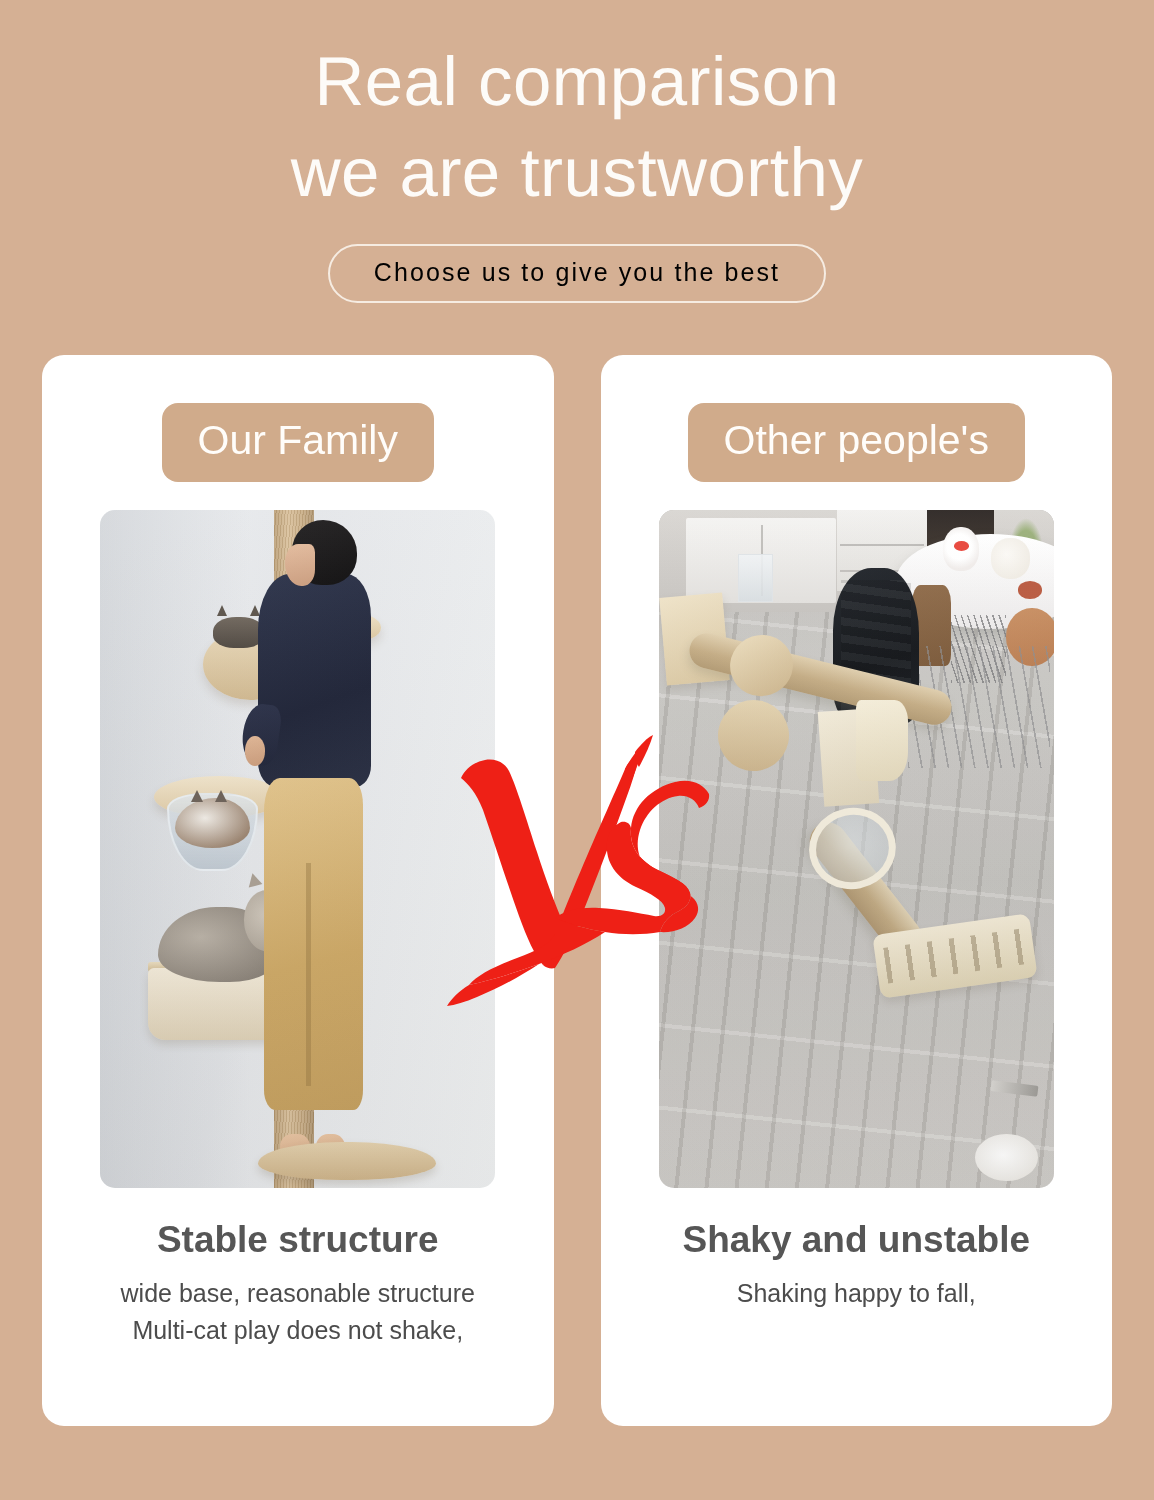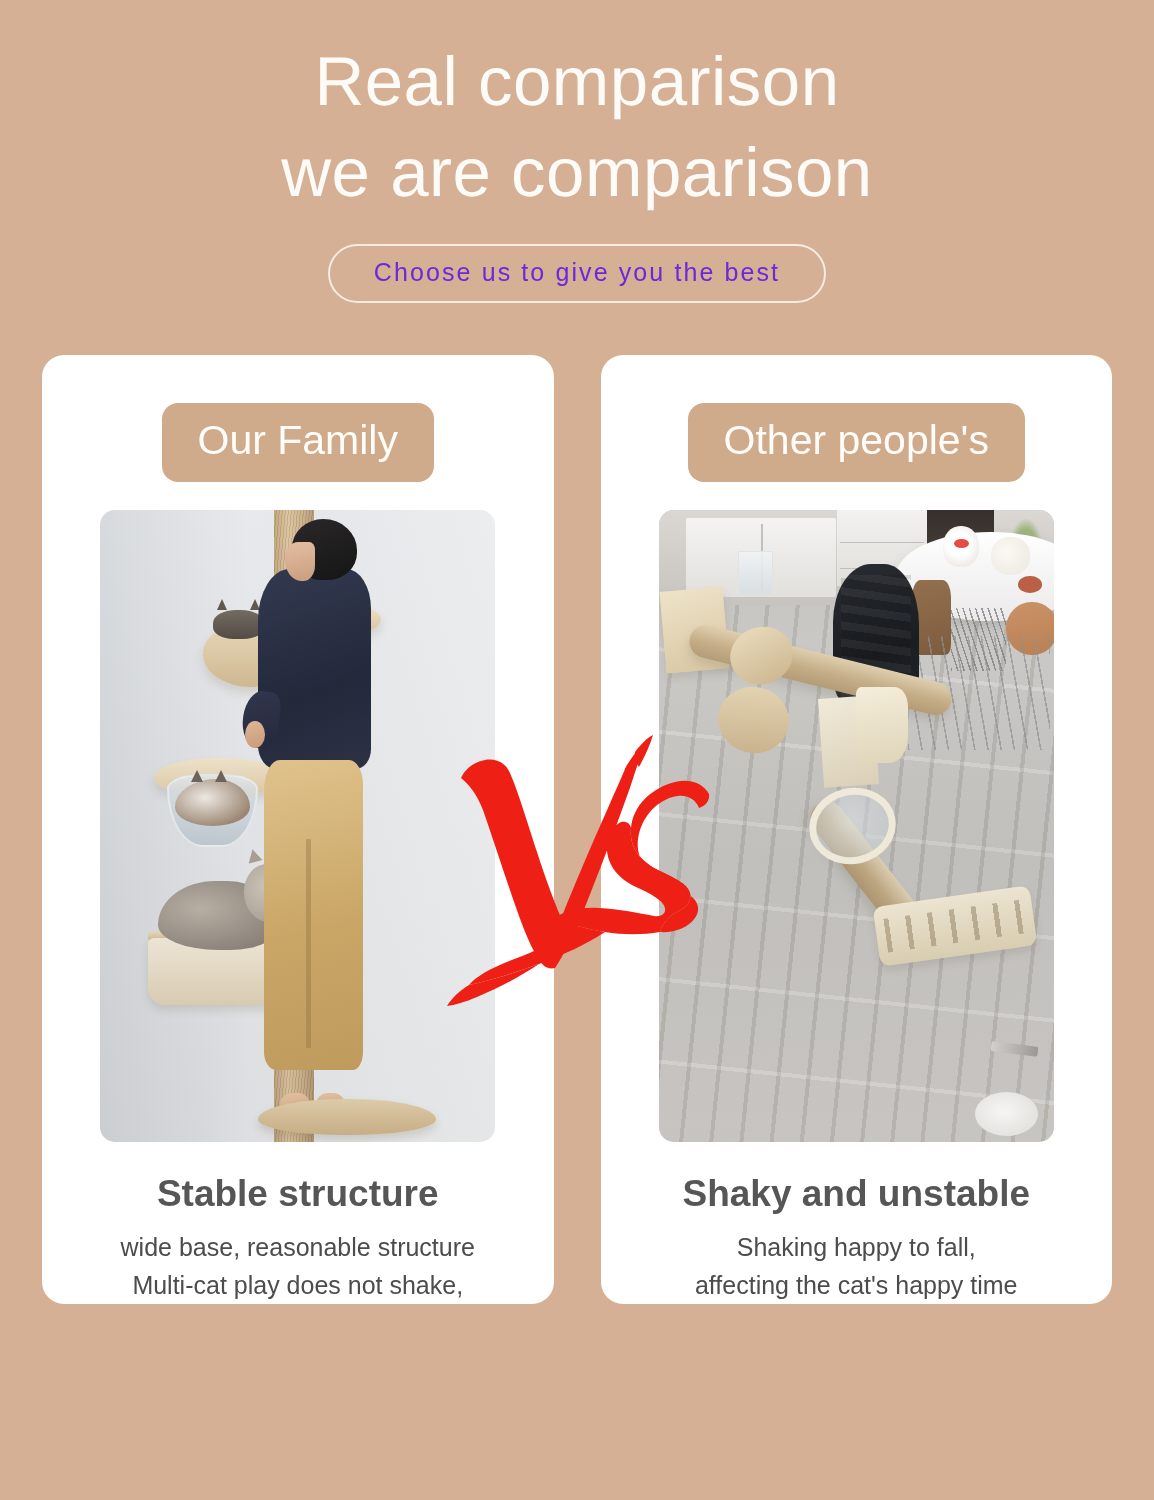--- a/index.html
+++ b/index.html
@@ -32,34 +32,34 @@
     text-rendering: geometricPrecision;
   }
   .page-title .line { display: block; }
 
   .subtitle-pill {
     display: inline-block;
     margin-top: 26px;
     padding: 14px 44px 16px;
     border: 2px solid #f6ece2;
     border-radius: 34px;
-    color: #6d28d9;
+    color: #000000;
     font-size: 25px;
     font-weight: 400;
     letter-spacing: 2.1px;
     line-height: 1;
   }
 
   
   .cards {
     position: absolute;
     top: 355px;
     left: 42px;
     width: 1070px;
-    height: 949px;
+    height: 1071px;
     display: flex;
     gap: 47px;
   }
 
   .card {
     flex: 1 1 0;
     background: #ffffff;
     border-radius: 22px;
     display: flex;
     flex-direction: column;
@@ -305,21 +305,21 @@
 
   .photo-tint { position: absolute; inset: 0; pointer-events: none;
       background: linear-gradient(180deg, rgba(255,255,255,.04), rgba(90,85,78,.06)); }
 </style>
 </head>
 <body>
 
 <div class="header">
   <h1 class="page-title">
     <span class="line">Real comparison</span>
-    <span class="line">we are comparison</span>
+    <span class="line">we are trustworthy</span>
   </h1>
   <div class="subtitle-pill">Choose us to give you the best</div>
 </div>
 
 <div class="cards">
 
   <div class="card">
     <div class="card-badge">Our Family</div>
 
     <div class="photo">
@@ -403,21 +403,20 @@
         <div class="screw"></div>
         <div class="foot-plate"></div>
         <div class="photo-tint"></div>
       </div>
     </div>
 
     <div class="caption">
       <div class="caption-title">Shaky and unstable</div>
       <div class="caption-desc">
         <span class="line">Shaking happy to fall,</span>
-        <span class="line">affecting the cat's happy time</span>
       </div>
     </div>
   </div>
 </div>
 
 <div class="vs-mark">
   <svg viewBox="0 0 270 350" xmlns="http://www.w3.org/2000/svg" aria-hidden="true">
     <g id="vs-glyph" fill="#ee2016">
 
       <path d="M14,56 C18,47 27,40 38,38 C49,36 58,41 62,49

